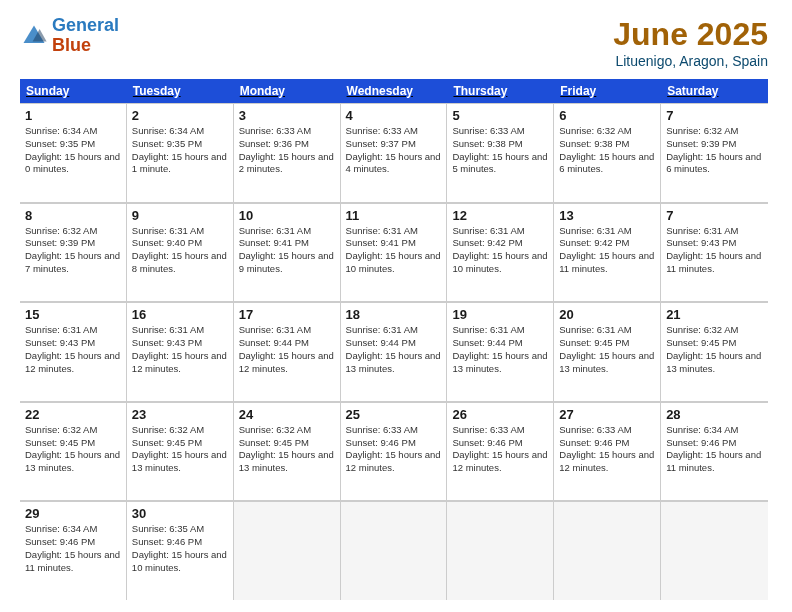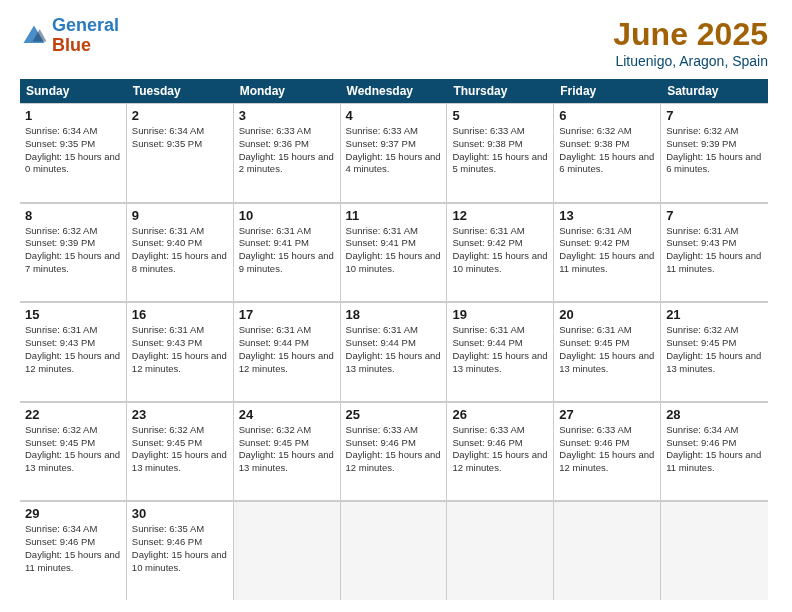--- a/index.html
+++ b/index.html
@@ -54,21 +54,22 @@
       color: #0c4a6e;
     }
     .calendar {
       flex: 1;
       display: flex;
       flex-direction: column;
     }
     .cal-header {
       display: grid;
       grid-template-columns: repeat(7, 1fr);
-      background: #0c4a6e;
+      background: #1d4ed8;
+      text-decoration: underline;
     }
     .cal-header-cell {
       color: #fff;
       font-size: 12px;
       font-weight: bold;
       padding: 5px 6px;
       text-align: left;
     }
     .cal-body {
       flex: 1;
@@ -147,20 +148,21 @@
           <div class="cal-cell">
             <div class="day-num">1</div>
             <div class="cell-line">Sunrise: 6:34 AM</div>
             <div class="cell-line">Sunset: 9:35 PM</div>
             <div class="cell-line">Daylight: 15 hours and 0 minutes.</div>
           </div>
           <div class="cal-cell">
             <div class="day-num">2</div>
             <div class="cell-line">Sunrise: 6:34 AM</div>
             <div class="cell-line">Sunset: 9:35 PM</div>
+            <div class="cell-line">Daylight: 15 hours and 1 minute.</div>
           </div>
           <div class="cal-cell">
             <div class="day-num">3</div>
             <div class="cell-line">Sunrise: 6:33 AM</div>
             <div class="cell-line">Sunset: 9:36 PM</div>
             <div class="cell-line">Daylight: 15 hours and 2 minutes.</div>
           </div>
           <div class="cal-cell">
             <div class="day-num">4</div>
             <div class="cell-line">Sunrise: 6:33 AM</div>

